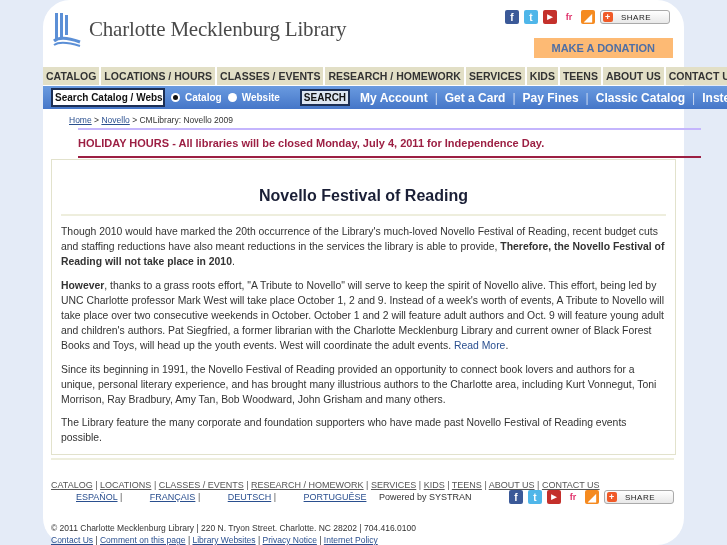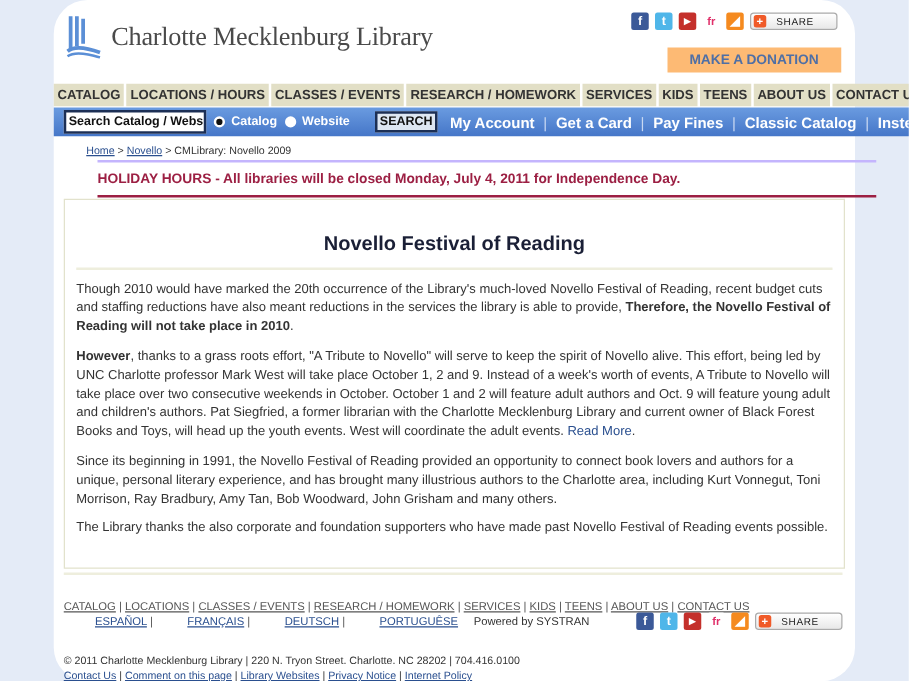--- a/index.html
+++ b/index.html
@@ -120,21 +120,21 @@
   <div class="alert">
     <span>HOLIDAY HOURS - All libraries will be closed Monday, July 4, 2011 for Independence Day.</span>
   </div>
 
   <div class="article">
     <h1>Novello Festival of Reading</h1>
     <hr>
     <p><span>Though 2010 would have marked the 20th occurrence of the Library's much-loved Novello Festival of Reading, recent budget cuts and staffing reductions have also meant reductions in the services the library is able to provide, </span><b>Therefore, the Novello Festival of Reading will not take place in 2010</b><span>.</span></p>
     <p><b>However</b><span>, thanks to a grass roots effort, "A Tribute to Novello" will serve to keep the spirit of Novello alive. This effort, being led by UNC Charlotte professor Mark West will take place October 1, 2 and 9. Instead of a week's worth of events, A Tribute to Novello will take place over two consecutive weekends in October. October 1 and 2 will feature adult authors and Oct. 9 will feature young adult and children's authors. Pat Siegfried, a former librarian with the Charlotte Mecklenburg Library and current owner of Black Forest Books and Toys, will head up the youth events. West will coordinate the adult events. </span><a>Read More</a><span>.</span></p>
     <p>Since its beginning in 1991, the Novello Festival of Reading provided an opportunity to connect book lovers and authors for a unique, personal literary experience, and has brought many illustrious authors to the Charlotte area, including Kurt Vonnegut, Toni Morrison, Ray Bradbury, Amy Tan, Bob Woodward, John Grisham and many others.</p>
-    <p>The Library thanks the also corporate and foundation supporters who have made past Novello Festival of Reading events possible.</p>
+    <p>The Library feature the many corporate and foundation supporters who have made past Novello Festival of Reading events possible.</p>
   </div>
 
   <div class="fnav">
     <a>CATALOG</a> |
     <a>LOCATIONS</a> |
     <a>CLASSES / EVENTS</a> |
     <a>RESEARCH / HOMEWORK</a> |
     <a>SERVICES</a> |
     <a>KIDS</a> |
     <a>TEENS</a> |

